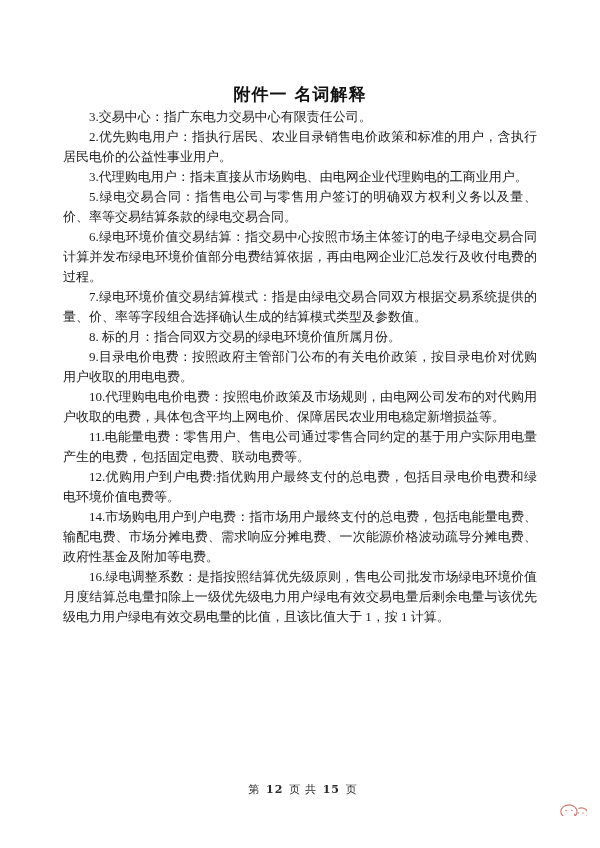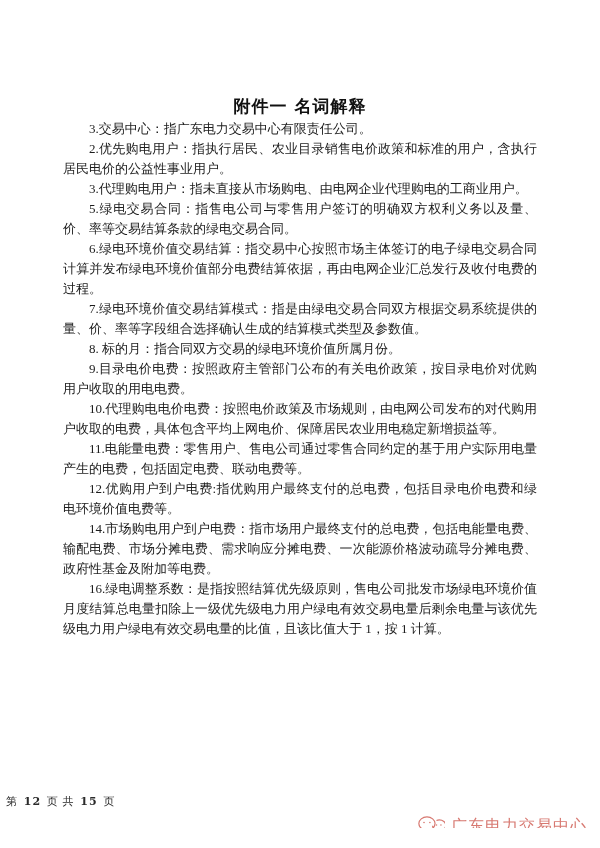--- a/index.html
+++ b/index.html
@@ -1,20 +1,20 @@
 <!DOCTYPE html>
 <html><head>
 <meta charset="utf-8">
 <style>
   html, body { margin: 0; padding: 0; background: #ffffff; }
   .page {
     position: relative;
     width: 600px;
     height: 816px;
-    margin: 12px auto;
+    margin: 0 auto;
     background: #ffffff;
     overflow: hidden;
     font-family: "Liberation Serif", "DejaVu Serif", serif;
     color: #1c1c1c;
   }
   .doc-title {
     position: absolute;
     top: 82px;
     left: 0;
     right: 0;
@@ -40,21 +40,21 @@
     text-justify: inter-ideograph;
     font-size: 13px;
     line-height: 20px;
     color: #1c1c1c;
   }
   .page-footer {
     position: absolute;
     top: 781px;
     left: 6px;
     right: 0;
-    text-align: left;
+    text-align: center;
     font-size: 11px;
     line-height: 16px;
     color: #2b2b2b;
     letter-spacing: 1px;
   }
   .page-footer .num {
     font-weight: bold;
     font-family: "DejaVu Serif", serif;
     padding: 0 2px;
   }
@@ -112,16 +112,15 @@
     <span>
       <svg width="28" height="23" viewBox="0 0 38 31" fill="none" stroke="currentColor" stroke-width="1.6">
         <path d="M24.5 11.5c0-5-5-9-11-9s-11 4-11 9c0 2.9 1.6 5.4 4.1 7l-1 3.6 3.9-2c1.3.4 2.6.6 4 .6 6 0 11-4.2 11-9.2z"></path>
         <circle cx="9.5" cy="10" r="1.1" fill="currentColor" stroke="none"></circle>
         <circle cx="17.5" cy="10" r="1.1" fill="currentColor" stroke="none"></circle>
         <path d="M21 14.5c1.2 4 5 6.8 9.3 6.8 1.1 0 2.2-.2 3.2-.5l3.1 1.6-.8-2.9c2-1.3 3.2-3.3 3.2-5.6 0-4-3.9-7.3-8.7-7.3-1.4 0-2.7.3-3.9.8"></path>
         <circle cx="26.5" cy="13.5" r="1" fill="currentColor" stroke="none"></circle>
         <circle cx="32.5" cy="13.5" r="1" fill="currentColor" stroke="none"></circle>
       </svg>
     </span>
-    <span class="brand-text">广东电力交易中心</span>
   </div>
 
 </div>
 
 </body></html>

